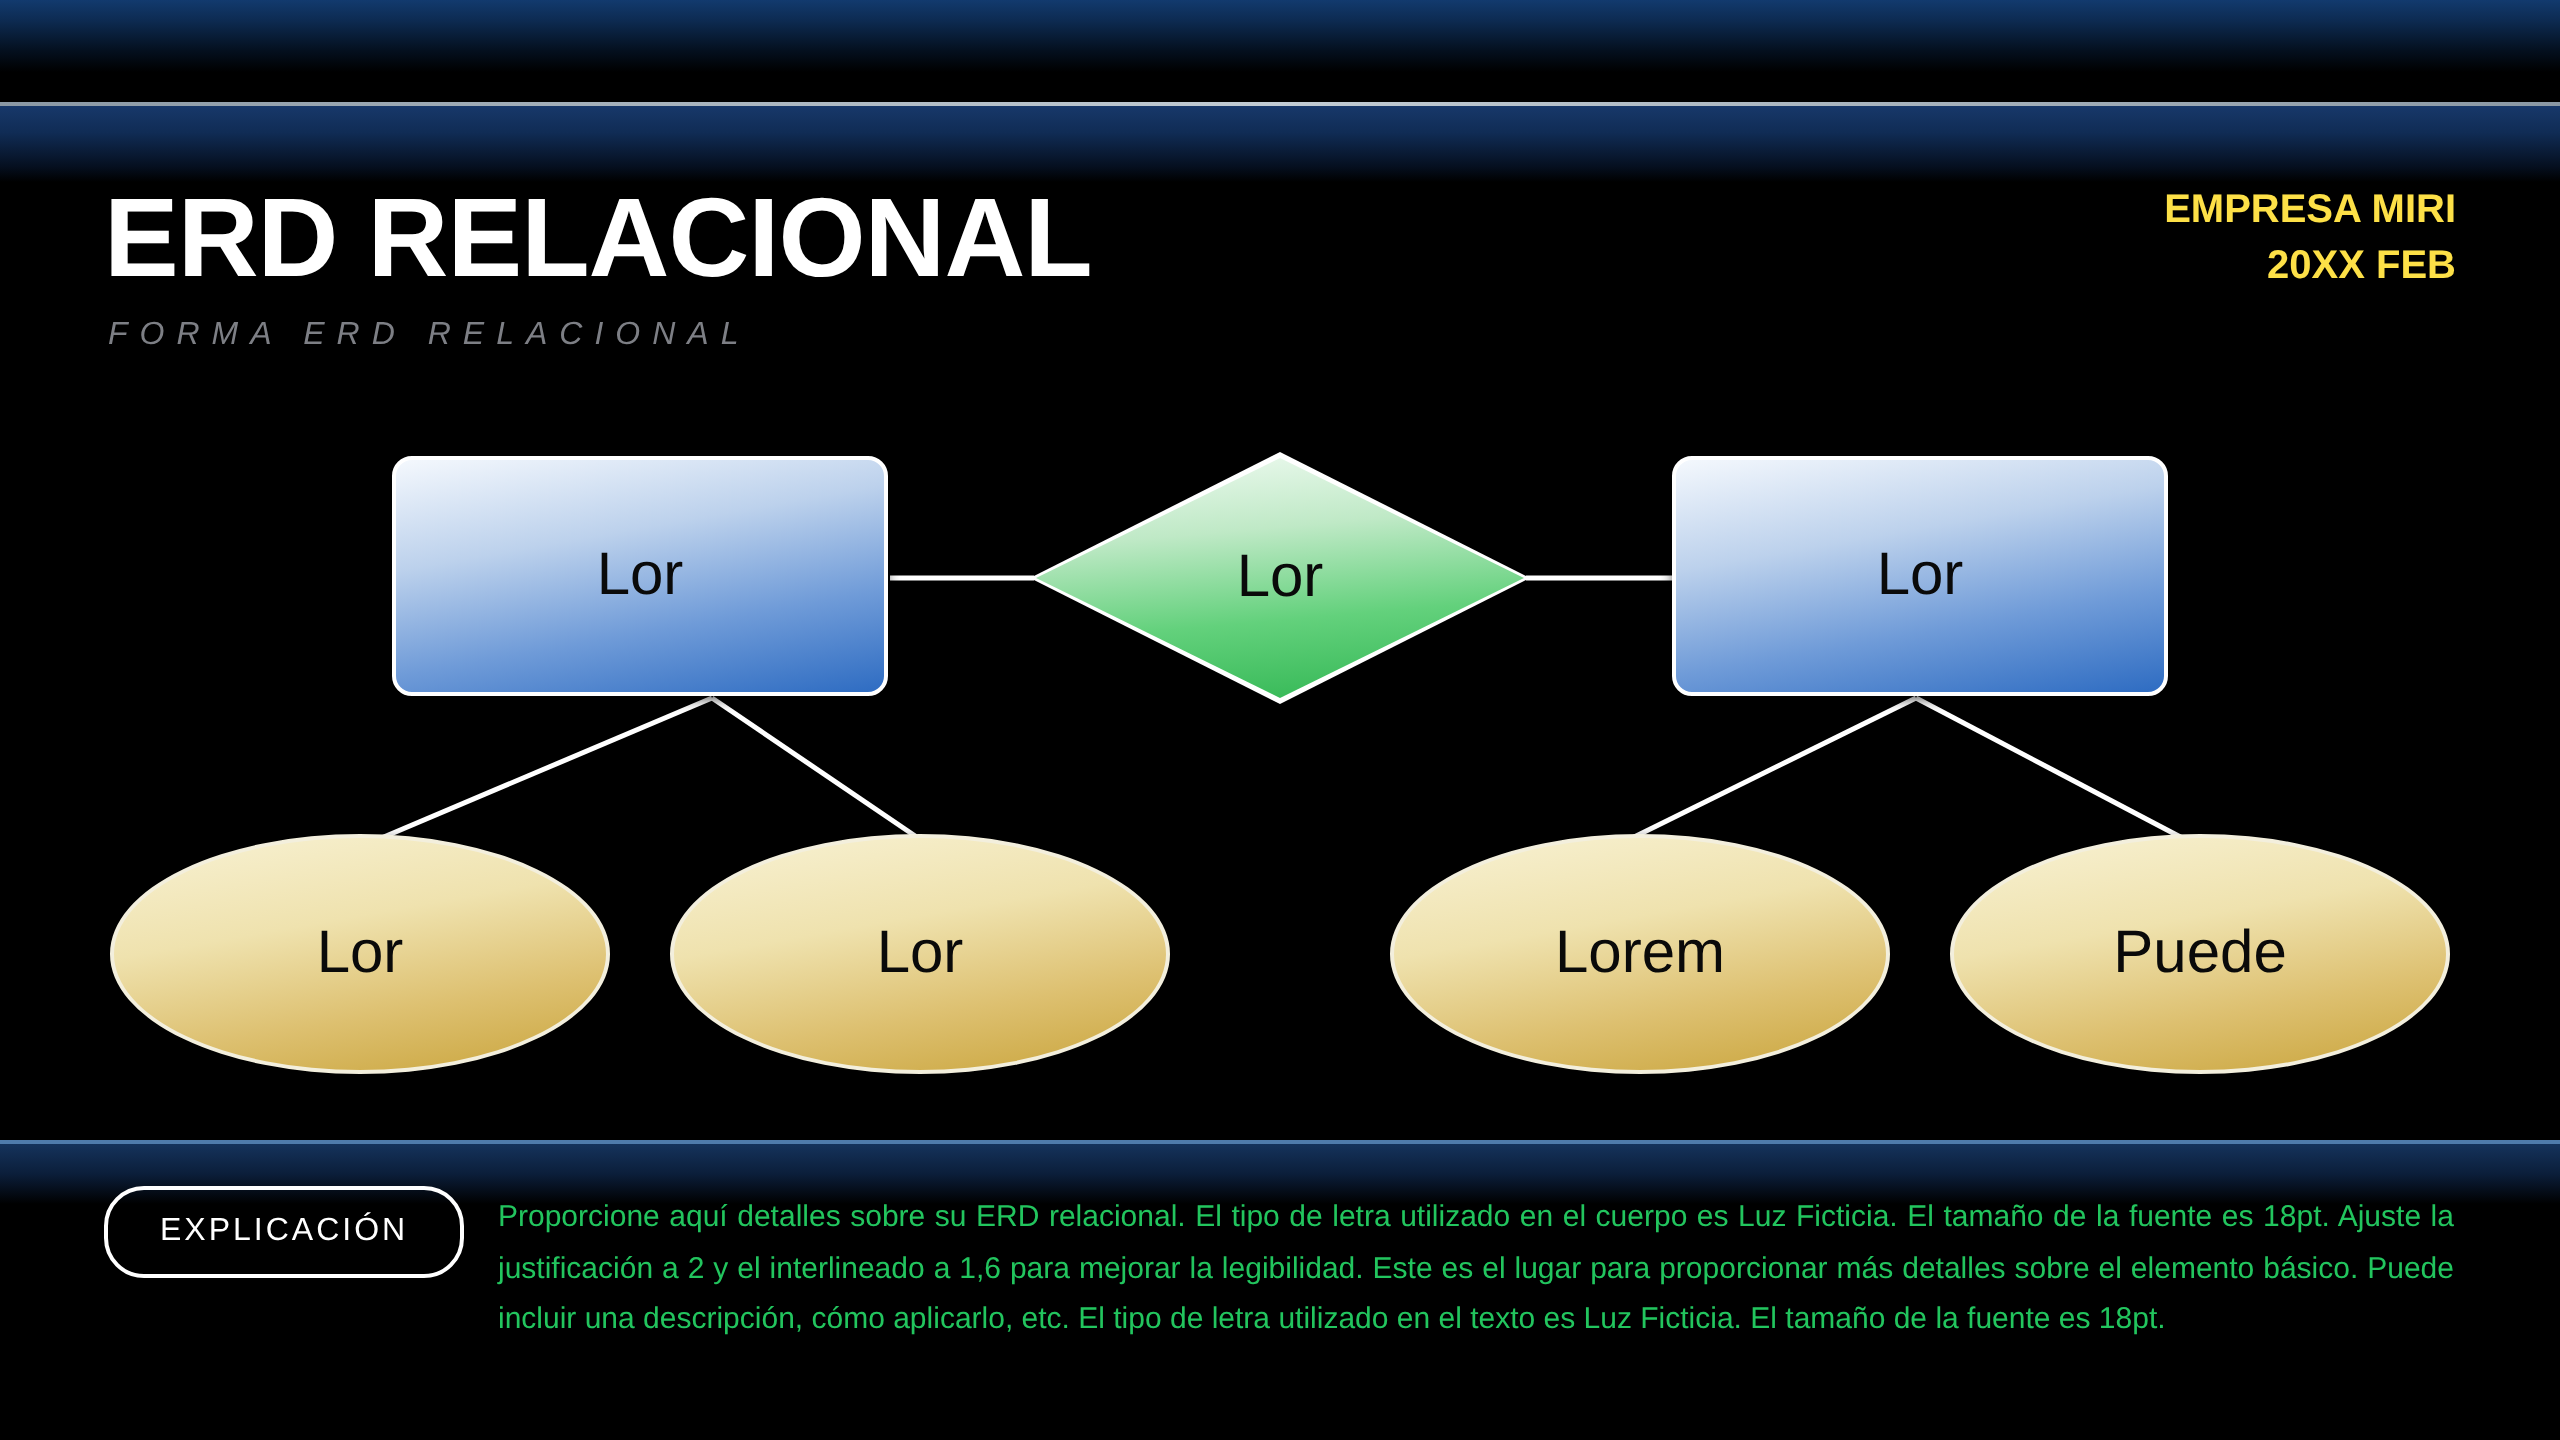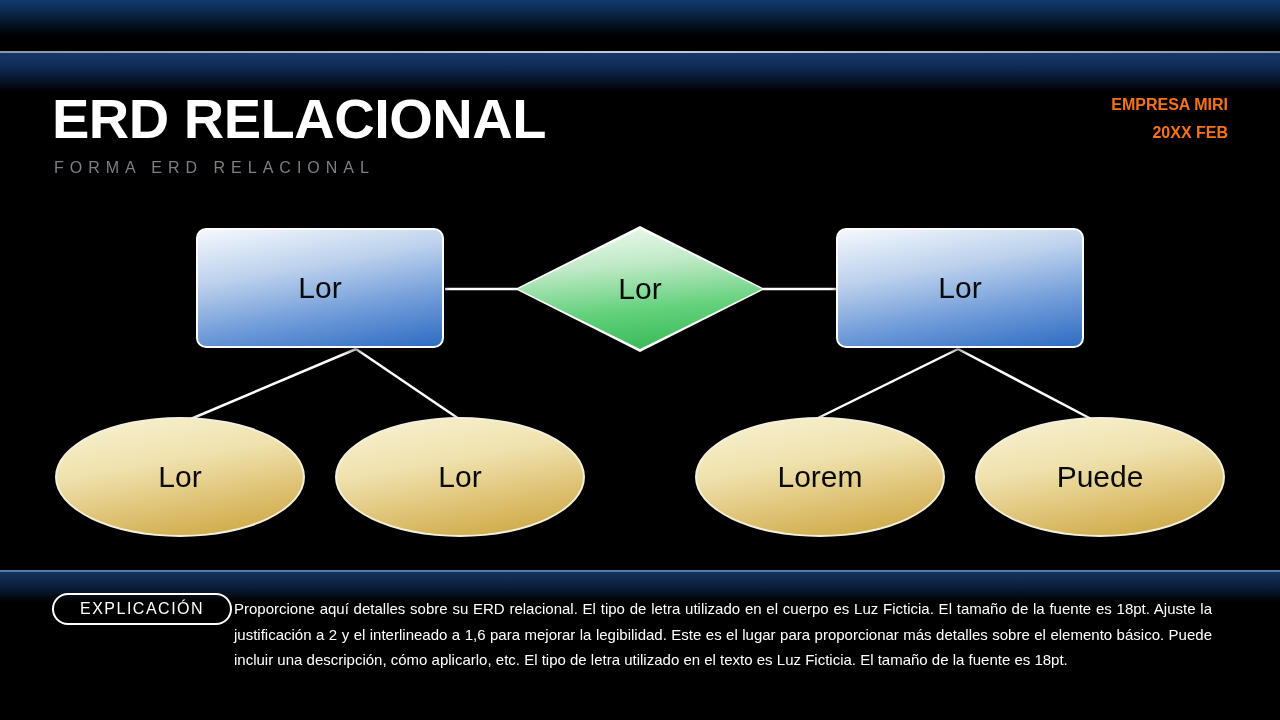--- a/index.html
+++ b/index.html
@@ -14,23 +14,23 @@
     background:linear-gradient(180deg,#123a6e 0%,#0d2b52 28%,#04101f 70%,#000 100%);}
   .silver-line{left:0;top:51px;width:1280px;height:2px;
     background:linear-gradient(90deg,#8a98a4,#c2ccd4 50%,#8a98a4);}
   .top-bar-2{left:0;top:53px;width:1280px;height:38px;
     background:linear-gradient(180deg,#17386a 0%,#102c55 35%,#050f1f 80%,#000 100%);}
 
   
   .page-title{left:52px;top:86px;color:#fff;font-size:56px;font-weight:700;
     letter-spacing:-0.5px;white-space:nowrap;}
   .page-subtitle{left:54px;top:159px;color:#7d7f85;font-size:16px;font-weight:500;
-    letter-spacing:6px;white-space:nowrap;}
-  .meta{right:52px;top:91px;text-align:right;color:#f97316;font-weight:700;
-    font-size:16px;line-height:28px;}
+    letter-spacing:6px;white-space:nowrap;font-style:italic;}
+  .meta{right:52px;top:91px;text-align:right;color:#fde047;font-weight:700;
+    font-size:20px;line-height:28px;}
 
   
   .entity{
     width:248px;height:120px;border:2px solid #fff;border-radius:10px;
     background:linear-gradient(170deg,#f4f8fd 0%,#bcd1ec 35%,#6f9bd8 68%,#2e6cc2 100%);
     display:flex;align-items:center;justify-content:center;box-sizing:border-box;
     box-shadow:0 2px 6px rgba(0,0,0,.6);
   }
   .entity-left{left:196px;top:228px;}
   .entity-right{left:836px;top:228px;}
@@ -52,27 +52,27 @@
   .attr-4{left:975px;top:417px;}
   .shape-label{color:#0a0a0a;font-size:30px;font-weight:400;}
 
   .connector-svg{left:0;top:0;width:1280px;height:720px;pointer-events:none;}
 
   
   .footer-line{left:0;top:570px;width:1280px;height:2px;background:#4f7bab;}
   .footer-band{left:0;top:572px;width:1280px;height:30px;
     background:linear-gradient(180deg,#15335c 0%,#0b1e3a 50%,rgba(0,0,0,0) 100%);}
   .badge{
-    left:52px;top:593px;height:32px;padding:0 26px;border:2px solid #fff;
+    left:52px;top:593px;height:46px;padding:0 26px;border:2px solid #fff;
     border-radius:20px;display:inline-flex;align-items:center;justify-content:center;
     color:#fff;font-size:16px;letter-spacing:1.5px;box-sizing:border-box;
     background:transparent;cursor:pointer;
   }
   .explanation-text{
-    left:234px;top:596px;width:978px;color:#ffffff;font-size:15px;
+    left:249px;top:596px;width:978px;color:#22c55e;font-size:15px;
     line-height:1.7;text-align:justify;
   }
 
   
   .bottom-bar{left:115px;top:706px;width:590px;height:14px;
     background:linear-gradient(90deg,rgba(5,16,36,0) 0%,#12une 0%,#123f86 18%,#1c56ac 45%,#0d3270 78%,rgba(3,10,24,0) 100%);}
 </style>
 </head>
 <body>
 

